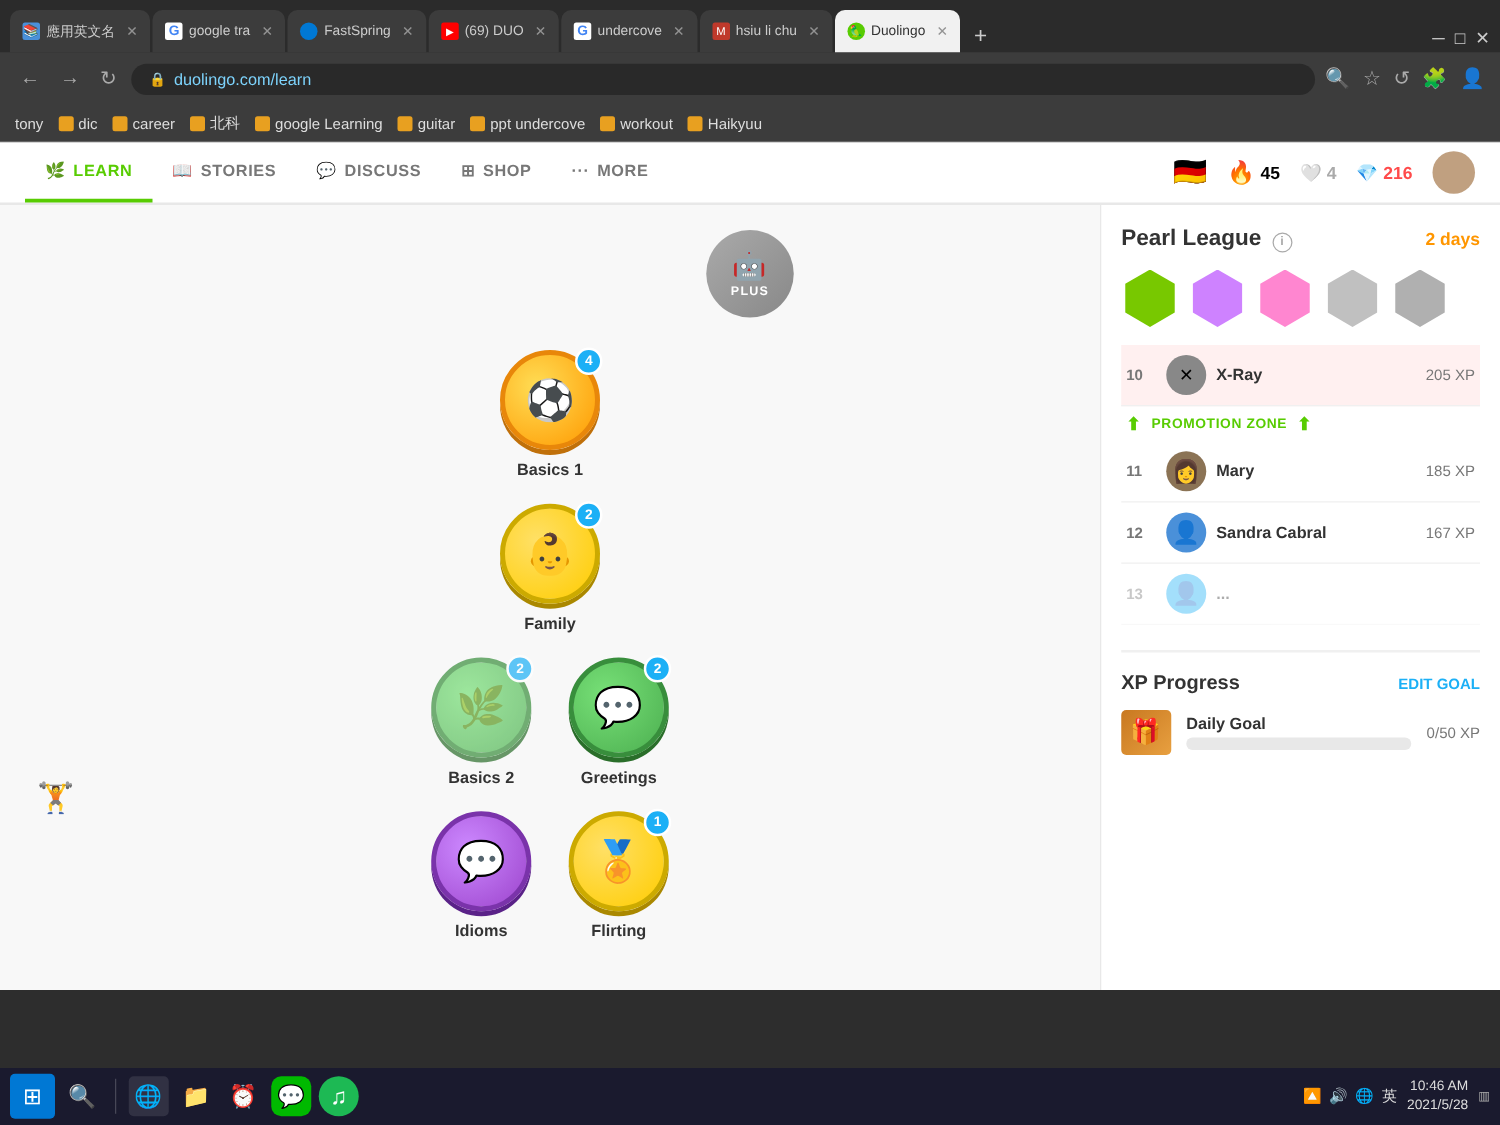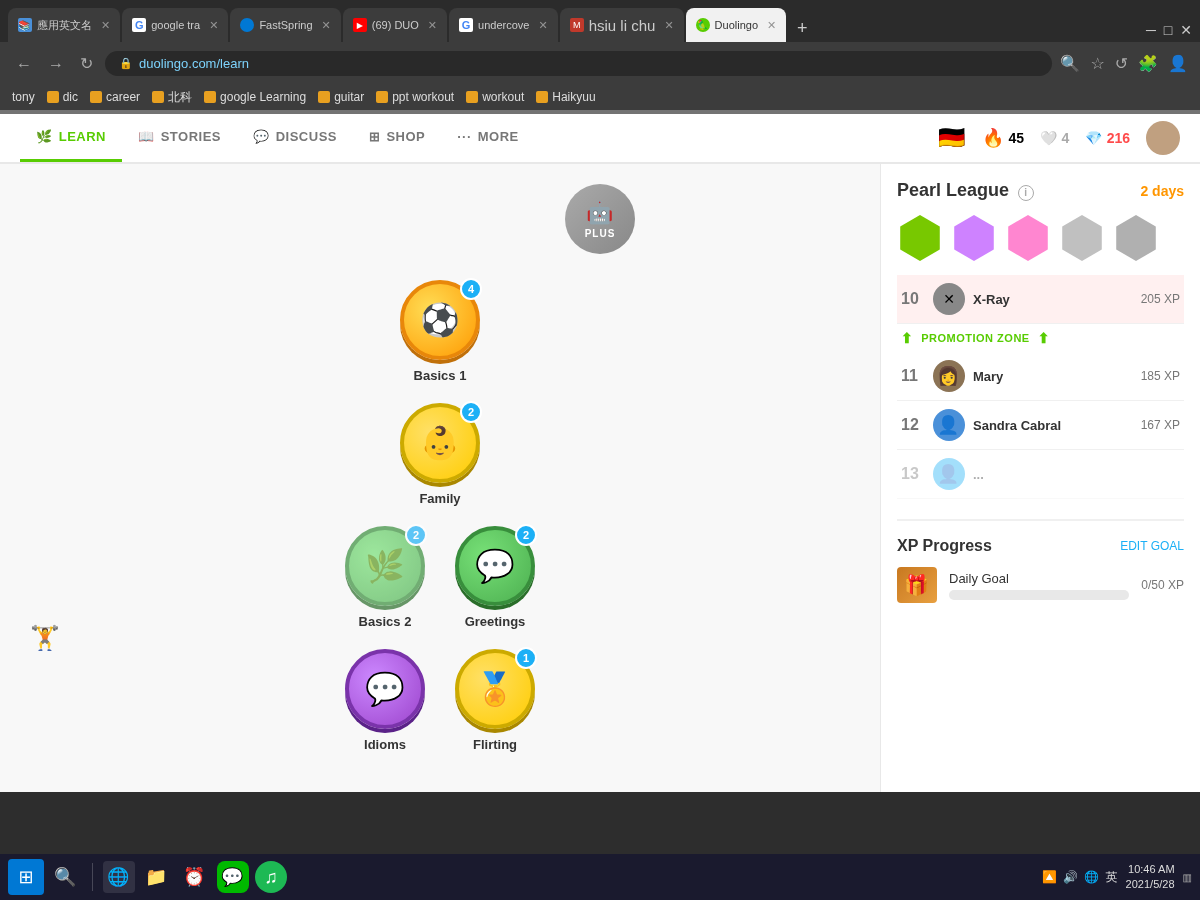--- a/index.html
+++ b/index.html
@@ -114,21 +114,21 @@
       color: #aaa;
       font-size: 16px;
     }
 
     
     .bookmarks-bar {
       display: flex;
       align-items: center;
       padding: 4px 12px;
       background: #3c3c3c;
-      border-bottom: 4px solid #737373;
+      border-bottom: 1px solid #737373;
       gap: 12px;
       height: 30px;
     }
     .bookmark-item {
       display: flex;
       align-items: center;
       gap: 4px;
       font-size: 12px;
       color: #ddd;
       cursor: pointer;
@@ -394,21 +394,21 @@
       display: flex;
       align-items: center;
       padding: 8px 4px;
       border-bottom: 1px solid #f0f0f0;
       font-size: 13px;
     }
     .lb-rank {
       width: 24px;
       font-weight: 600;
       color: #777;
-      font-size: 16px;
+      font-size: 12px;
     }
     .lb-avatar {
       width: 32px;
       height: 32px;
       border-radius: 50%;
       margin: 0 8px;
       background: #ddd;
       display: flex;
       align-items: center;
       justify-content: center;
@@ -451,21 +451,21 @@
       gap: 40px;
     }
     .xp-title {
       font-size: 16px;
       font-weight: 700;
       color: #333;
     }
     .xp-edit {
       color: #1cb0f6;
       font-size: 12px;
-      font-weight: 400;
+      font-weight: 700;
       text-transform: uppercase;
       cursor: pointer;
     }
     .xp-goal-row {
       display: flex;
       align-items: center;
       gap: 12px;
     }
     .xp-chest {
       width: 40px;
@@ -473,21 +473,21 @@
       background: linear-gradient(135deg, #c87820, #e8a040);
       border-radius: 4px;
       display: flex;
       align-items: center;
       justify-content: center;
       font-size: 20px;
     }
     .xp-goal-info { flex: 1; }
     .xp-goal-label {
       font-size: 13px;
-      font-weight: 400;
+      font-weight: 700;
       color: #333;
       margin-bottom: 4px;
     }
     .xp-progress-bar {
       height: 10px;
       background: #e8e8e8;
       border-radius: 5px;
       overflow: hidden;
     }
     .xp-progress-fill {
@@ -594,21 +594,21 @@
       <span style="font-size:11px;">(69) DUO</span>
       <span class="tab-close">✕</span>
     </div>
     <div class="tab">
       <span class="tab-favicon" style="background:#fff;font-size:11px;display:flex;align-items:center;justify-content:center;color:#4285f4;font-weight:900;">G</span>
       <span style="font-size:11px;">undercove</span>
       <span class="tab-close">✕</span>
     </div>
     <div class="tab">
       <span class="tab-favicon" style="background:#c0392b;display:flex;align-items:center;justify-content:center;font-size:9px;color:white;">M</span>
-      <span style="font-size:15px;">hsiu li chu</span>
+      <span style="font-size:11px;">hsiu li chu</span>
       <span class="tab-close">✕</span>
     </div>
     <div class="tab active">
       <span class="tab-favicon" style="background:#58cc02;border-radius:50%;display:flex;align-items:center;justify-content:center;font-size:9px;">🦜</span>
       <span style="font-size:11px;">Duolingo</span>
       <span class="tab-close" style="color:#555;">✕</span>
     </div>
     <div class="tab-new">+</div>
     <div class="tab-controls">
       <span>─</span>
@@ -653,21 +653,21 @@
     <div class="bookmark-item">
       <div class="bookmark-icon"></div>
       <span>google Learning</span>
     </div>
     <div class="bookmark-item">
       <div class="bookmark-icon"></div>
       <span>guitar</span>
     </div>
     <div class="bookmark-item">
       <div class="bookmark-icon"></div>
-      <span>ppt workout</span>
+      <span>ppt undercove</span>
     </div>
     <div class="bookmark-item">
       <div class="bookmark-icon"></div>
       <span>workout</span>
     </div>
     <div class="bookmark-item">
       <div class="bookmark-icon"></div>
       <span>Haikyuu</span>
     </div>
   </div>

